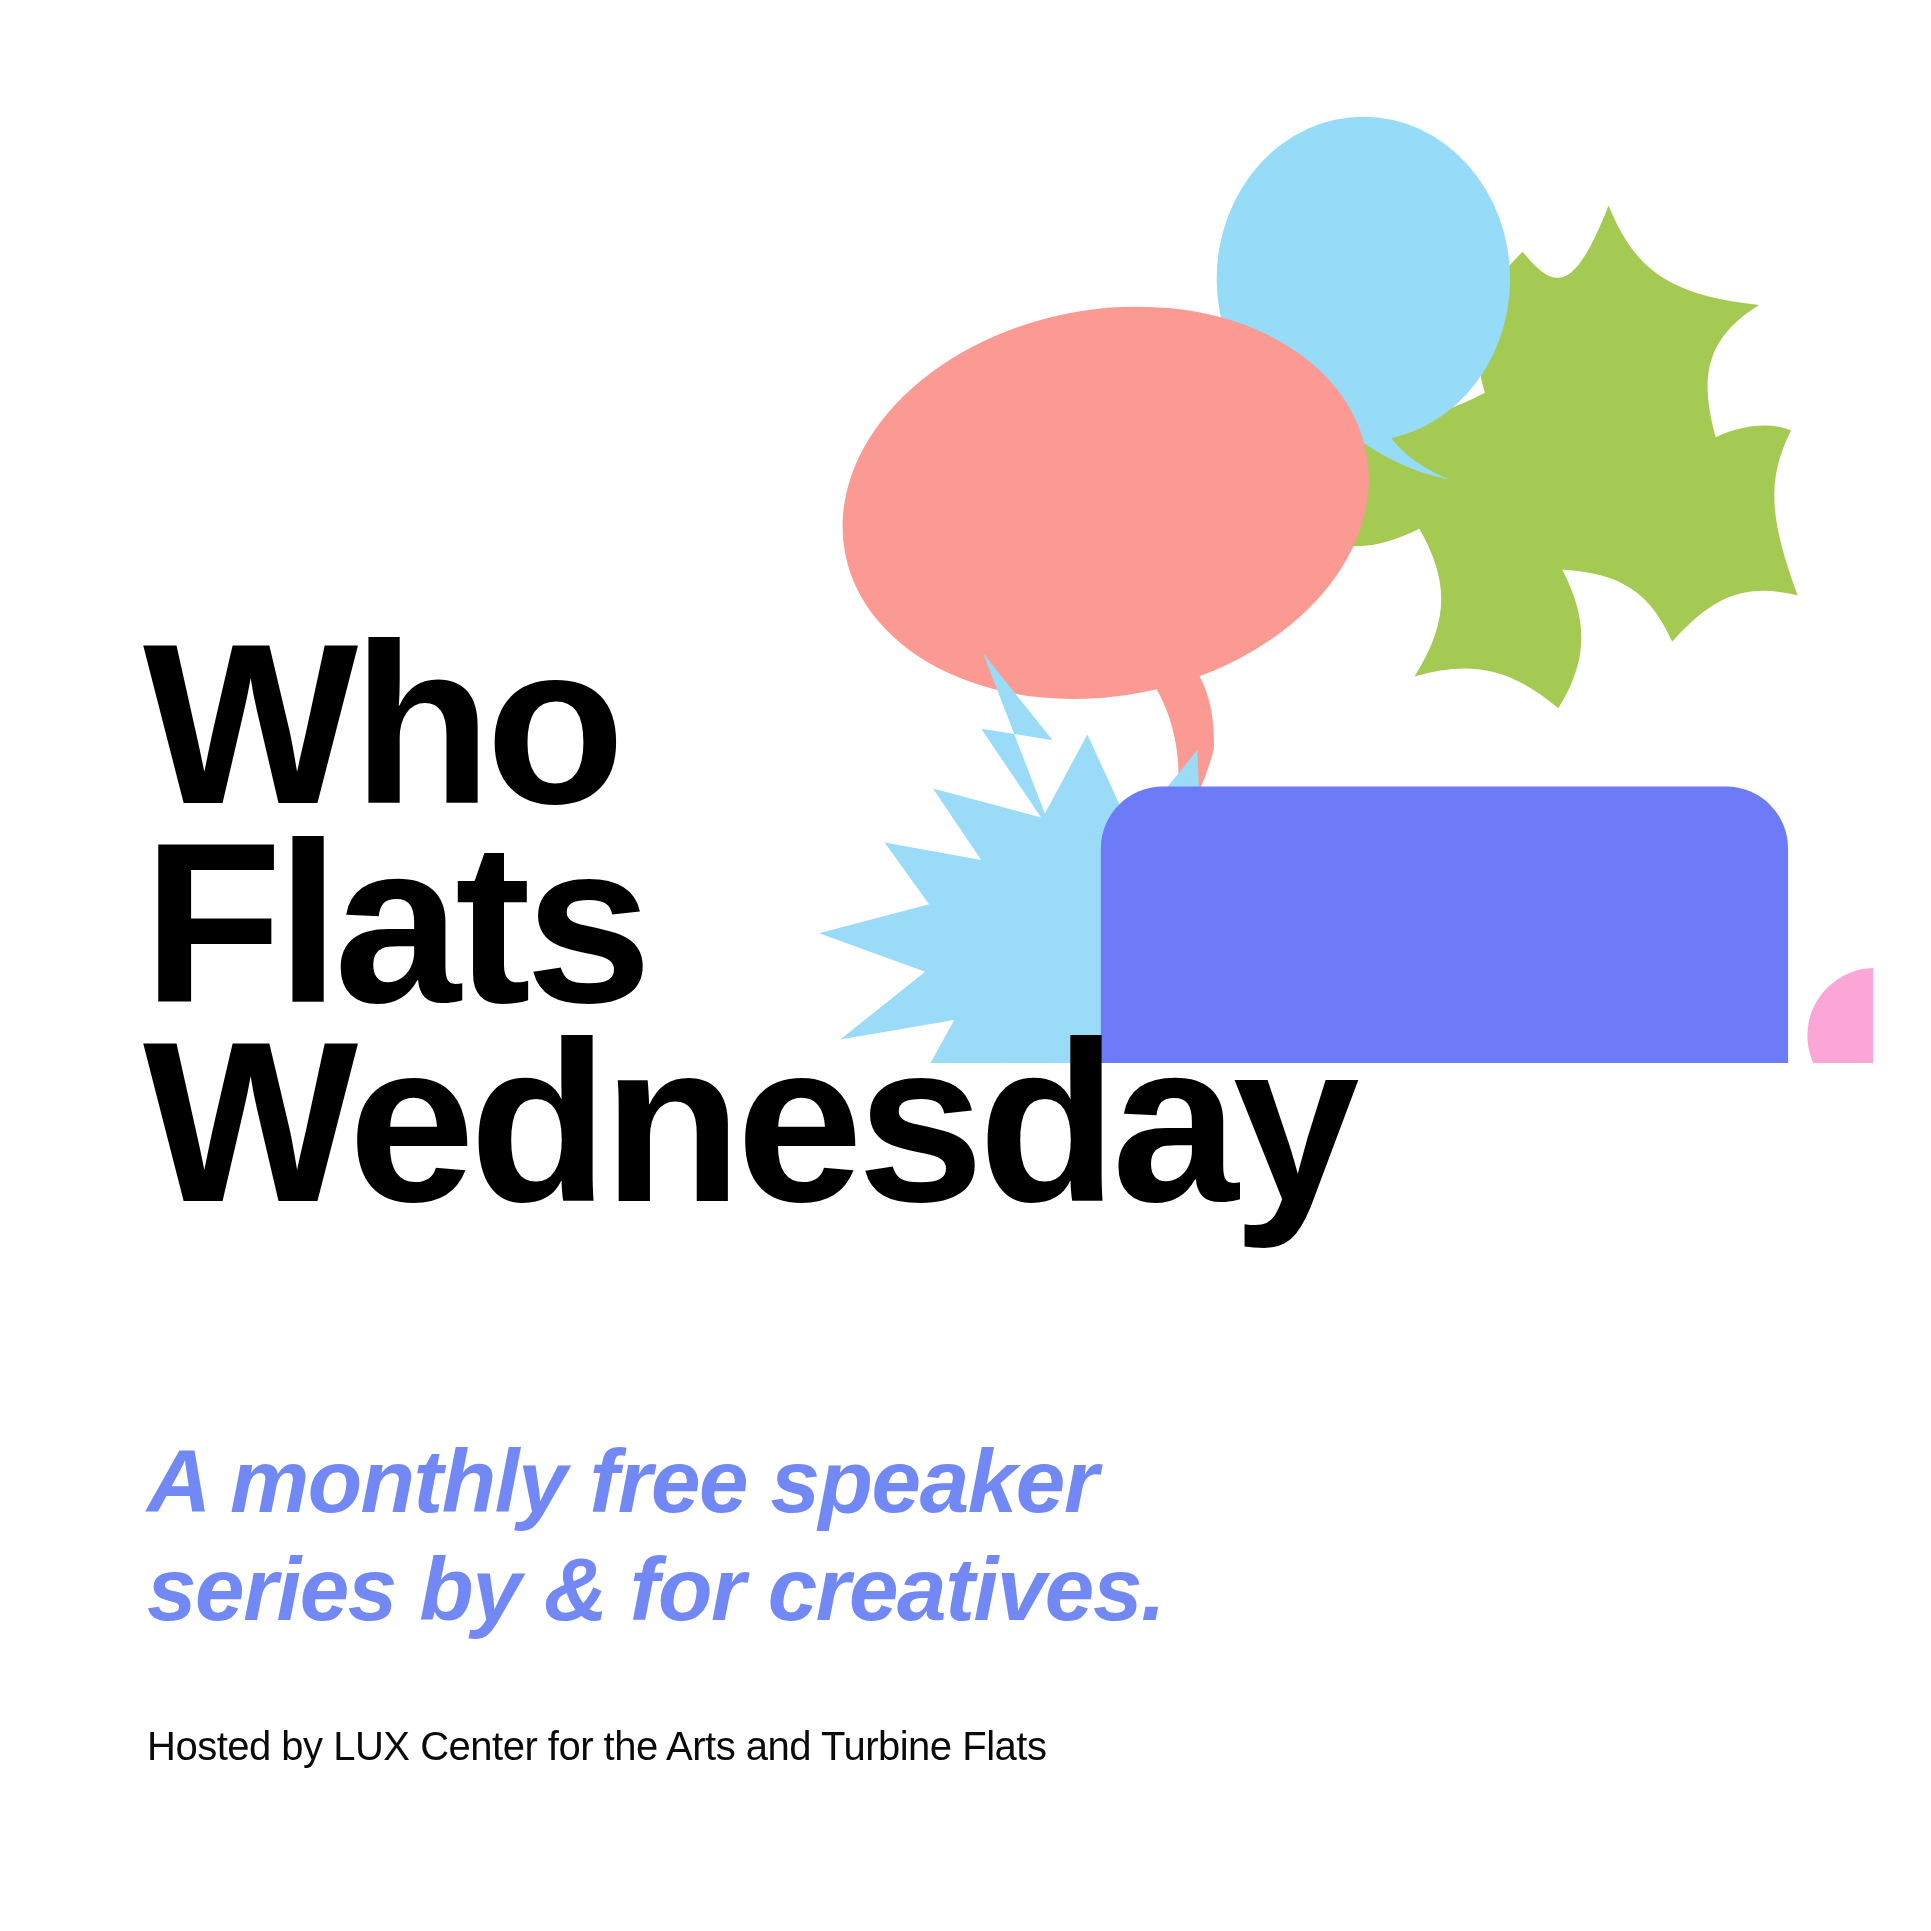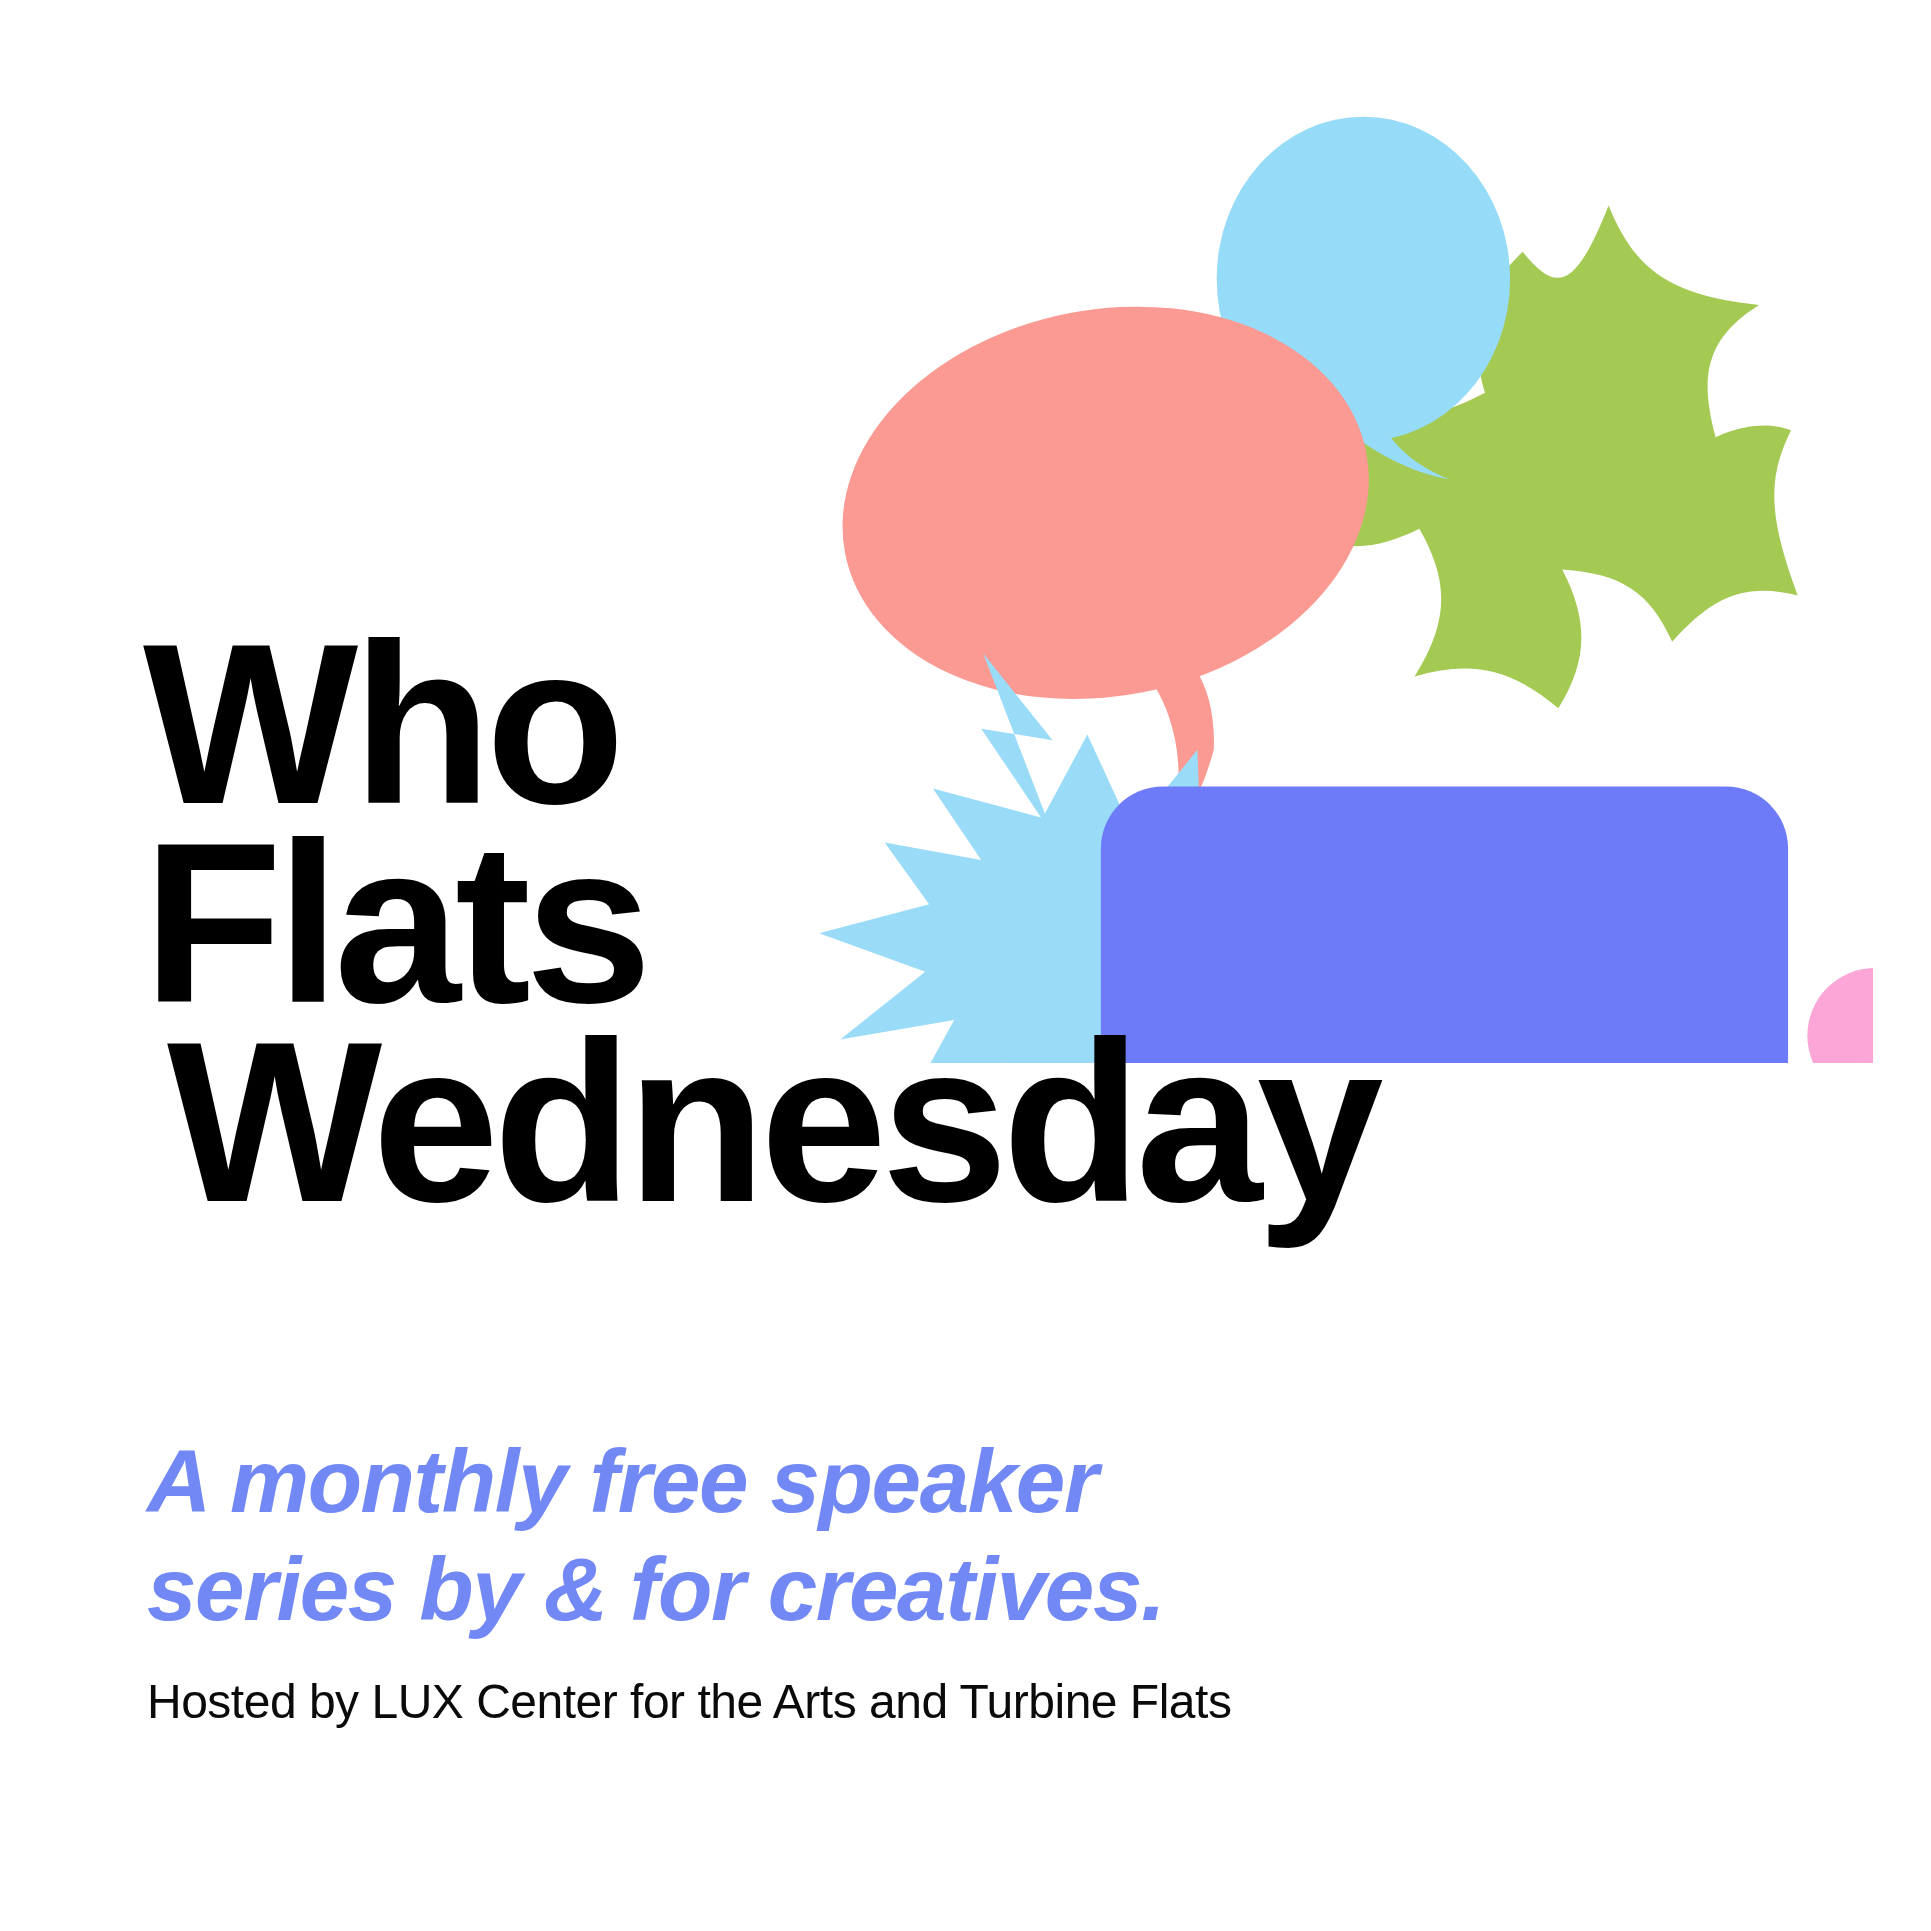--- a/index.html
+++ b/index.html
@@ -53,44 +53,44 @@
     font-weight: bold;
     font-size: 228px;
     line-height: 1.0;
     letter-spacing: -5.8px;
     color: #000000;
     white-space: nowrap;
     -webkit-font-smoothing: antialiased;
   }
   #headline-line-1 { top: 610px; }
   #headline-line-2 { top: 809px; }
-  #headline-line-3 { top: 1008px; margin-left: 24px; }
+  #headline-line-3 { top: 1008px; }
 
   .subhead {
     position: absolute;
     left: 147px;
     font-family: "Liberation Sans", sans-serif;
     font-weight: bold;
     font-size: 89px;
     line-height: 1.0;
     letter-spacing: -1.4px;
     color: #7289f5;
     white-space: nowrap;
     font-style: italic;
   }
   #subhead-line-1 { top: 1437px; }
   #subhead-line-2 { top: 1545px; }
 
   #hosted-line {
     position: absolute;
     left: 147px;
-    top: 1678px;
+    top: 1726px;
     font-family: "Liberation Sans", sans-serif;
     font-weight: normal;
-    font-size: 48px;
+    font-size: 40px;
     line-height: 1.0;
     letter-spacing: -0.5px;
     color: #0a0a0a;
     white-space: nowrap;
   }
 </style>
 </head>
 <body>
 
 <div id="poster">

